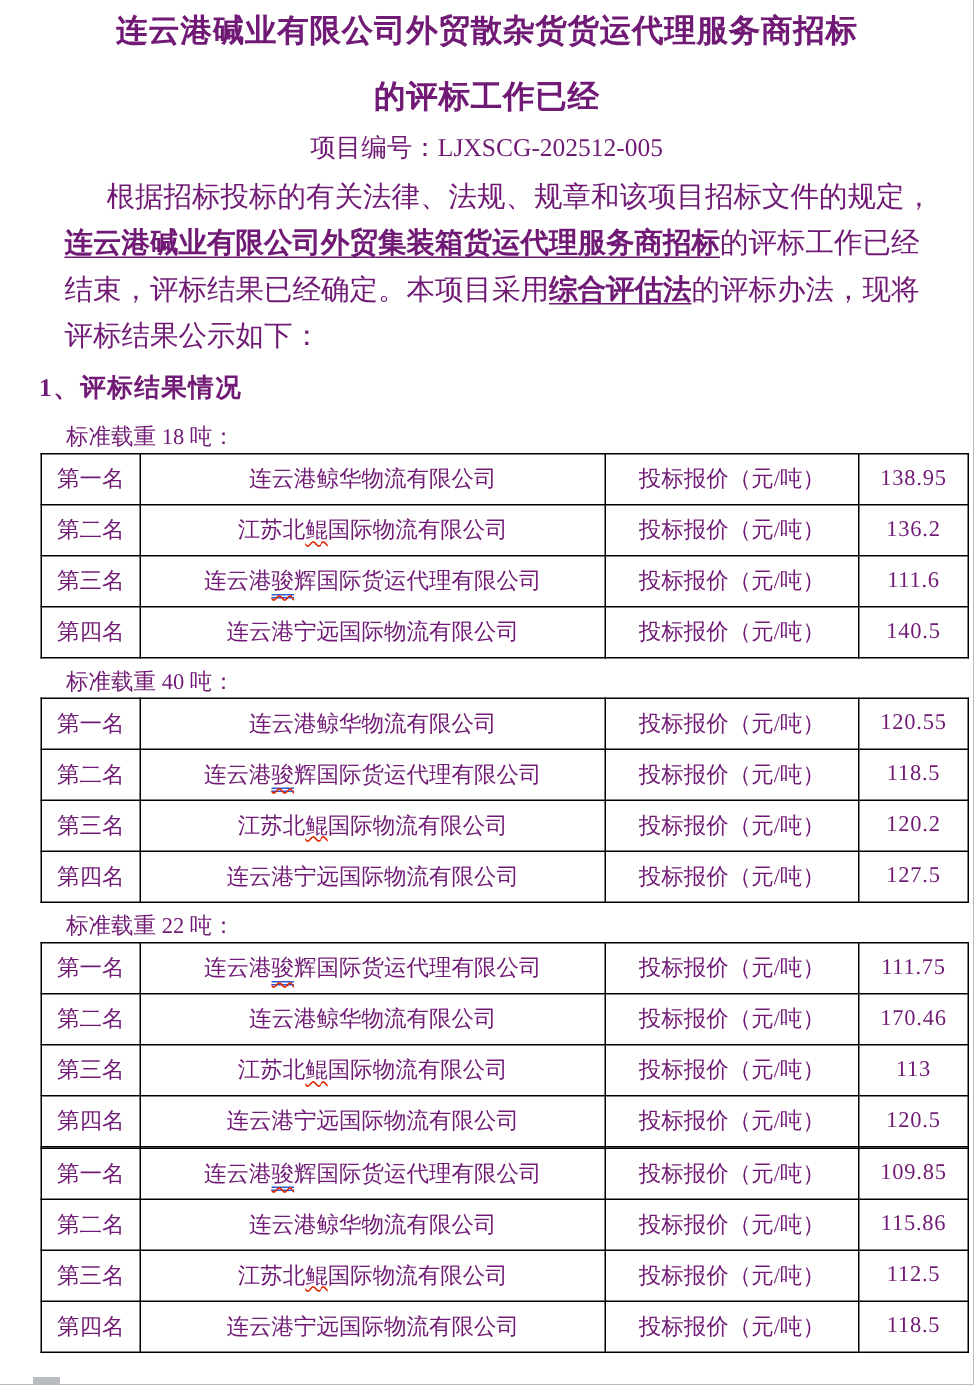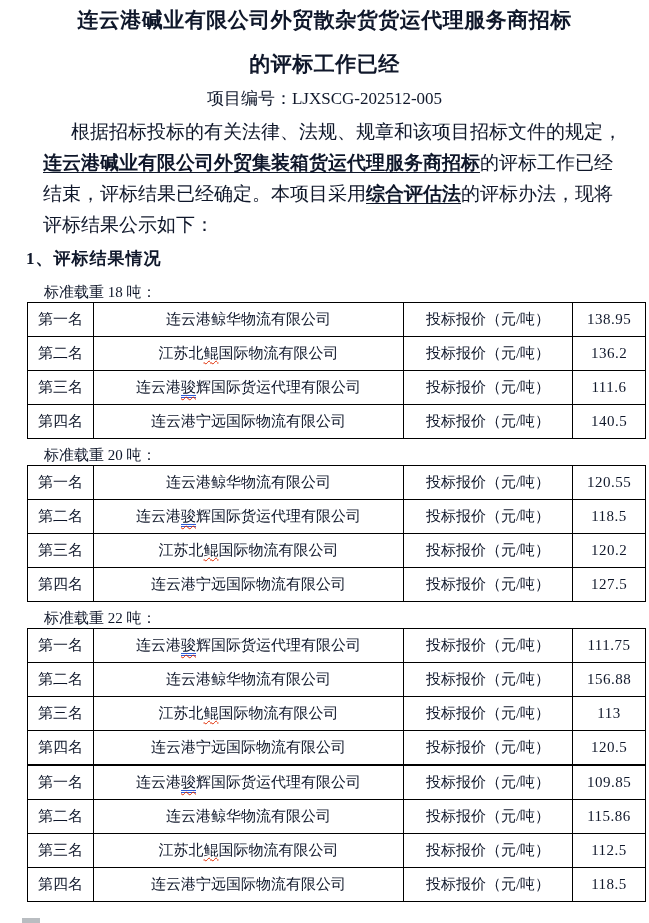--- a/index.html
+++ b/index.html
@@ -3,21 +3,21 @@
 <meta charset="utf-8">
 <style>
   html,body { margin:0; padding:0; background:#888; }
   .page {
     position:relative;
     width:649px; height:923px;
     margin:0 auto;
     background:#ffffff;
     overflow:hidden;
     font-family:"Liberation Serif","DejaVu Serif",serif;
-    color:#0f172a;
+    color:#701a75;
   }
   .doc-title { text-align:center; font-weight:700; font-size:21px; line-height:26px; letter-spacing:0.5px; }
   .title1 { padding-top:7px; }
   .title2 { margin-top:18px; }
   .project-no { margin-top:11px; text-align:center; font-size:17px; line-height:22px; }
   .para { margin:6px 16px 0 43px; font-size:19px; }
   .para .pline { line-height:31px; white-space:nowrap; }
   .para .pline.indent { text-indent:28px; }
   .seg-bold-underline { font-weight:700; text-decoration:underline; text-decoration-thickness:1px; text-underline-offset:3px; }
   .section-heading { margin:8px 0 0 26px; font-size:17px; font-weight:700; line-height:22px; letter-spacing:1px; }
@@ -99,21 +99,21 @@
     <td class="rank-cell">第四名</td>
     <td class="company-cell"><span class="mark-none">连云港宁远国际物流有限公司</span></td>
     <td class="price-label-cell">投标报价（元/吨）</td>
     <td class="price-cell">140.5</td>
   </tr>
 </tbody>
     </table>
   </div>
 
   <div class="table-block">
-    <div class="tbl-caption">标准载重 20 吨：</div>
+    <div class="tbl-caption">标准载重 40 吨：</div>
     <table class="bid">
       <colgroup>
             <col style="width:66px">
             <col style="width:310px">
             <col style="width:169px">
             <col style="width:73px">
           </colgroup>
       <tbody>
   <tr>
     <td class="rank-cell">第一名</td>
@@ -160,21 +160,21 @@
     <td class="rank-cell">第一名</td>
     <td class="company-cell"><span class="mark-none">连云港</span><span class="mark-blue-red">骏</span><span class="mark-blue">辉国际</span><span class="mark-none">货运代理有限公司</span></td>
     <td class="price-label-cell">投标报价（元/吨）</td>
     <td class="price-cell">111.75</td>
   </tr>
 
   <tr>
     <td class="rank-cell">第二名</td>
     <td class="company-cell"><span class="mark-none">连云港</span><span class="mark-blue">鲸华物流</span><span class="mark-none">有限公司</span></td>
     <td class="price-label-cell">投标报价（元/吨）</td>
-    <td class="price-cell">156.88</td>
+    <td class="price-cell">170.46</td>
   </tr>
 
   <tr>
     <td class="rank-cell">第三名</td>
     <td class="company-cell"><span class="mark-none">江苏北</span><span class="mark-red">鲲</span><span class="mark-none">国际物流有限公司</span></td>
     <td class="price-label-cell">投标报价（元/吨）</td>
     <td class="price-cell">113</td>
   </tr>
 
   <tr>

